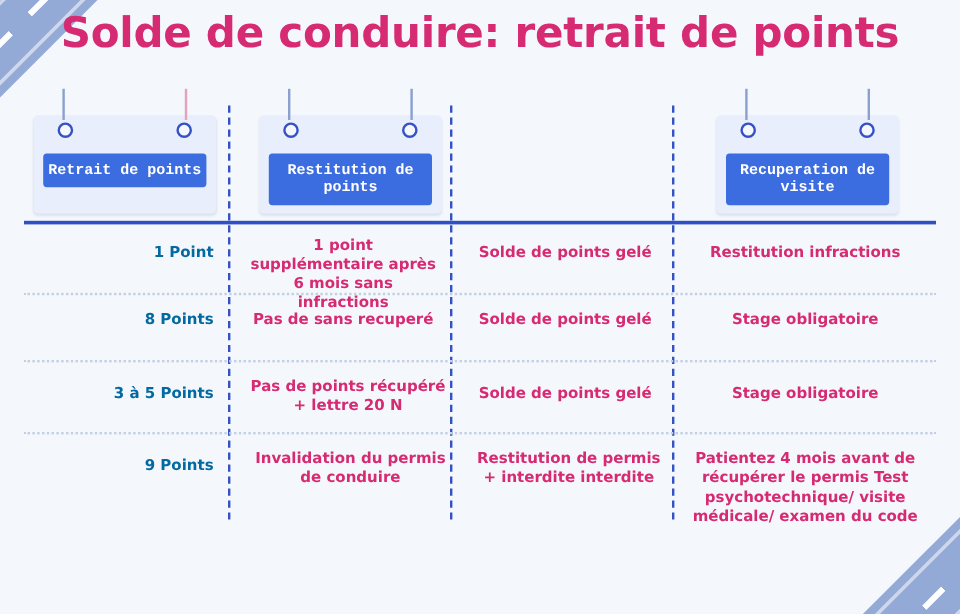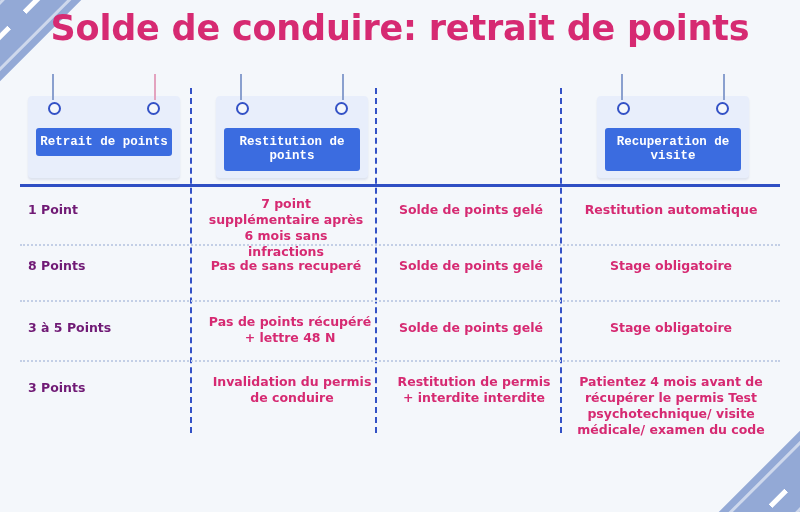--- a/index.html
+++ b/index.html
@@ -102,22 +102,22 @@
   }
   .cell{
     position:absolute;
     text-align:center;
     font-size:12.5px;
     font-weight:bold;
     line-height:1.28;
     color:#d62a72;
   }
   .cell.first{
-    color:#701a75;
-    text-align:left;
+    color:#0369a1;
+    text-align:right;
   }
 </style>
 </head>
 <body>
 
 <div class="road road-tl">
   <div class="road-edge l"></div>
   <div class="road-dash"></div>
   <div class="road-edge r"></div>
 </div>
@@ -157,42 +157,42 @@
     <div class="wire r"></div>
     <div class="ring l"></div>
     <div class="ring r"></div>
     <div class="plate">Recuperation de visite</div>
   </div>
 
   <div class="rule"></div>
 
   <div class="row">
     <div class="cell first" style="left:8px;top:114px;width:150px">1 Point</div>
-    <div class="cell" style="left:186px;top:108px;width:160px">7 point supplémentaire après 6 mois sans infractions</div>
+    <div class="cell" style="left:186px;top:108px;width:160px">1 point supplémentaire après 6 mois sans infractions</div>
     <div class="cell" style="left:371px;top:114px;width:160px">Solde de points gelé</div>
-    <div class="cell" style="left:556px;top:114px;width:190px">Restitution automatique</div>
+    <div class="cell" style="left:556px;top:114px;width:190px">Restitution infractions</div>
   </div>
   <div class="row-sep" style="top:156px"></div>
 
   <div class="row">
     <div class="cell first" style="left:8px;top:170px;width:150px">8 Points</div>
     <div class="cell" style="left:186px;top:170px;width:160px">Pas de sans recuperé</div>
     <div class="cell" style="left:371px;top:170px;width:160px">Solde de points gelé</div>
     <div class="cell" style="left:556px;top:170px;width:190px">Stage obligatoire</div>
   </div>
   <div class="row-sep" style="top:212px"></div>
 
   <div class="row">
     <div class="cell first" style="left:8px;top:232px;width:150px">3 à 5 Points</div>
-    <div class="cell" style="left:186px;top:226px;width:168px">Pas de points récupéré + lettre 48 N</div>
+    <div class="cell" style="left:186px;top:226px;width:168px">Pas de points récupéré + lettre 20 N</div>
     <div class="cell" style="left:371px;top:232px;width:160px">Solde de points gelé</div>
     <div class="cell" style="left:556px;top:232px;width:190px">Stage obligatoire</div>
   </div>
   <div class="row-sep" style="top:272px"></div>
 
   <div class="row">
-    <div class="cell first" style="left:8px;top:292px;width:150px">3 Points</div>
+    <div class="cell first" style="left:8px;top:292px;width:150px">9 Points</div>
     <div class="cell" style="left:188px;top:286px;width:168px">Invalidation du permis de conduire</div>
     <div class="cell" style="left:371px;top:286px;width:166px">Restitution de permis + interdite interdite</div>
     <div class="cell" style="left:556px;top:286px;width:190px">Patientez 4 mois avant de récupérer le permis Test psychotechnique/ visite médicale/ examen du code</div>
   </div>
 
 </div>
 
 </body></html>

